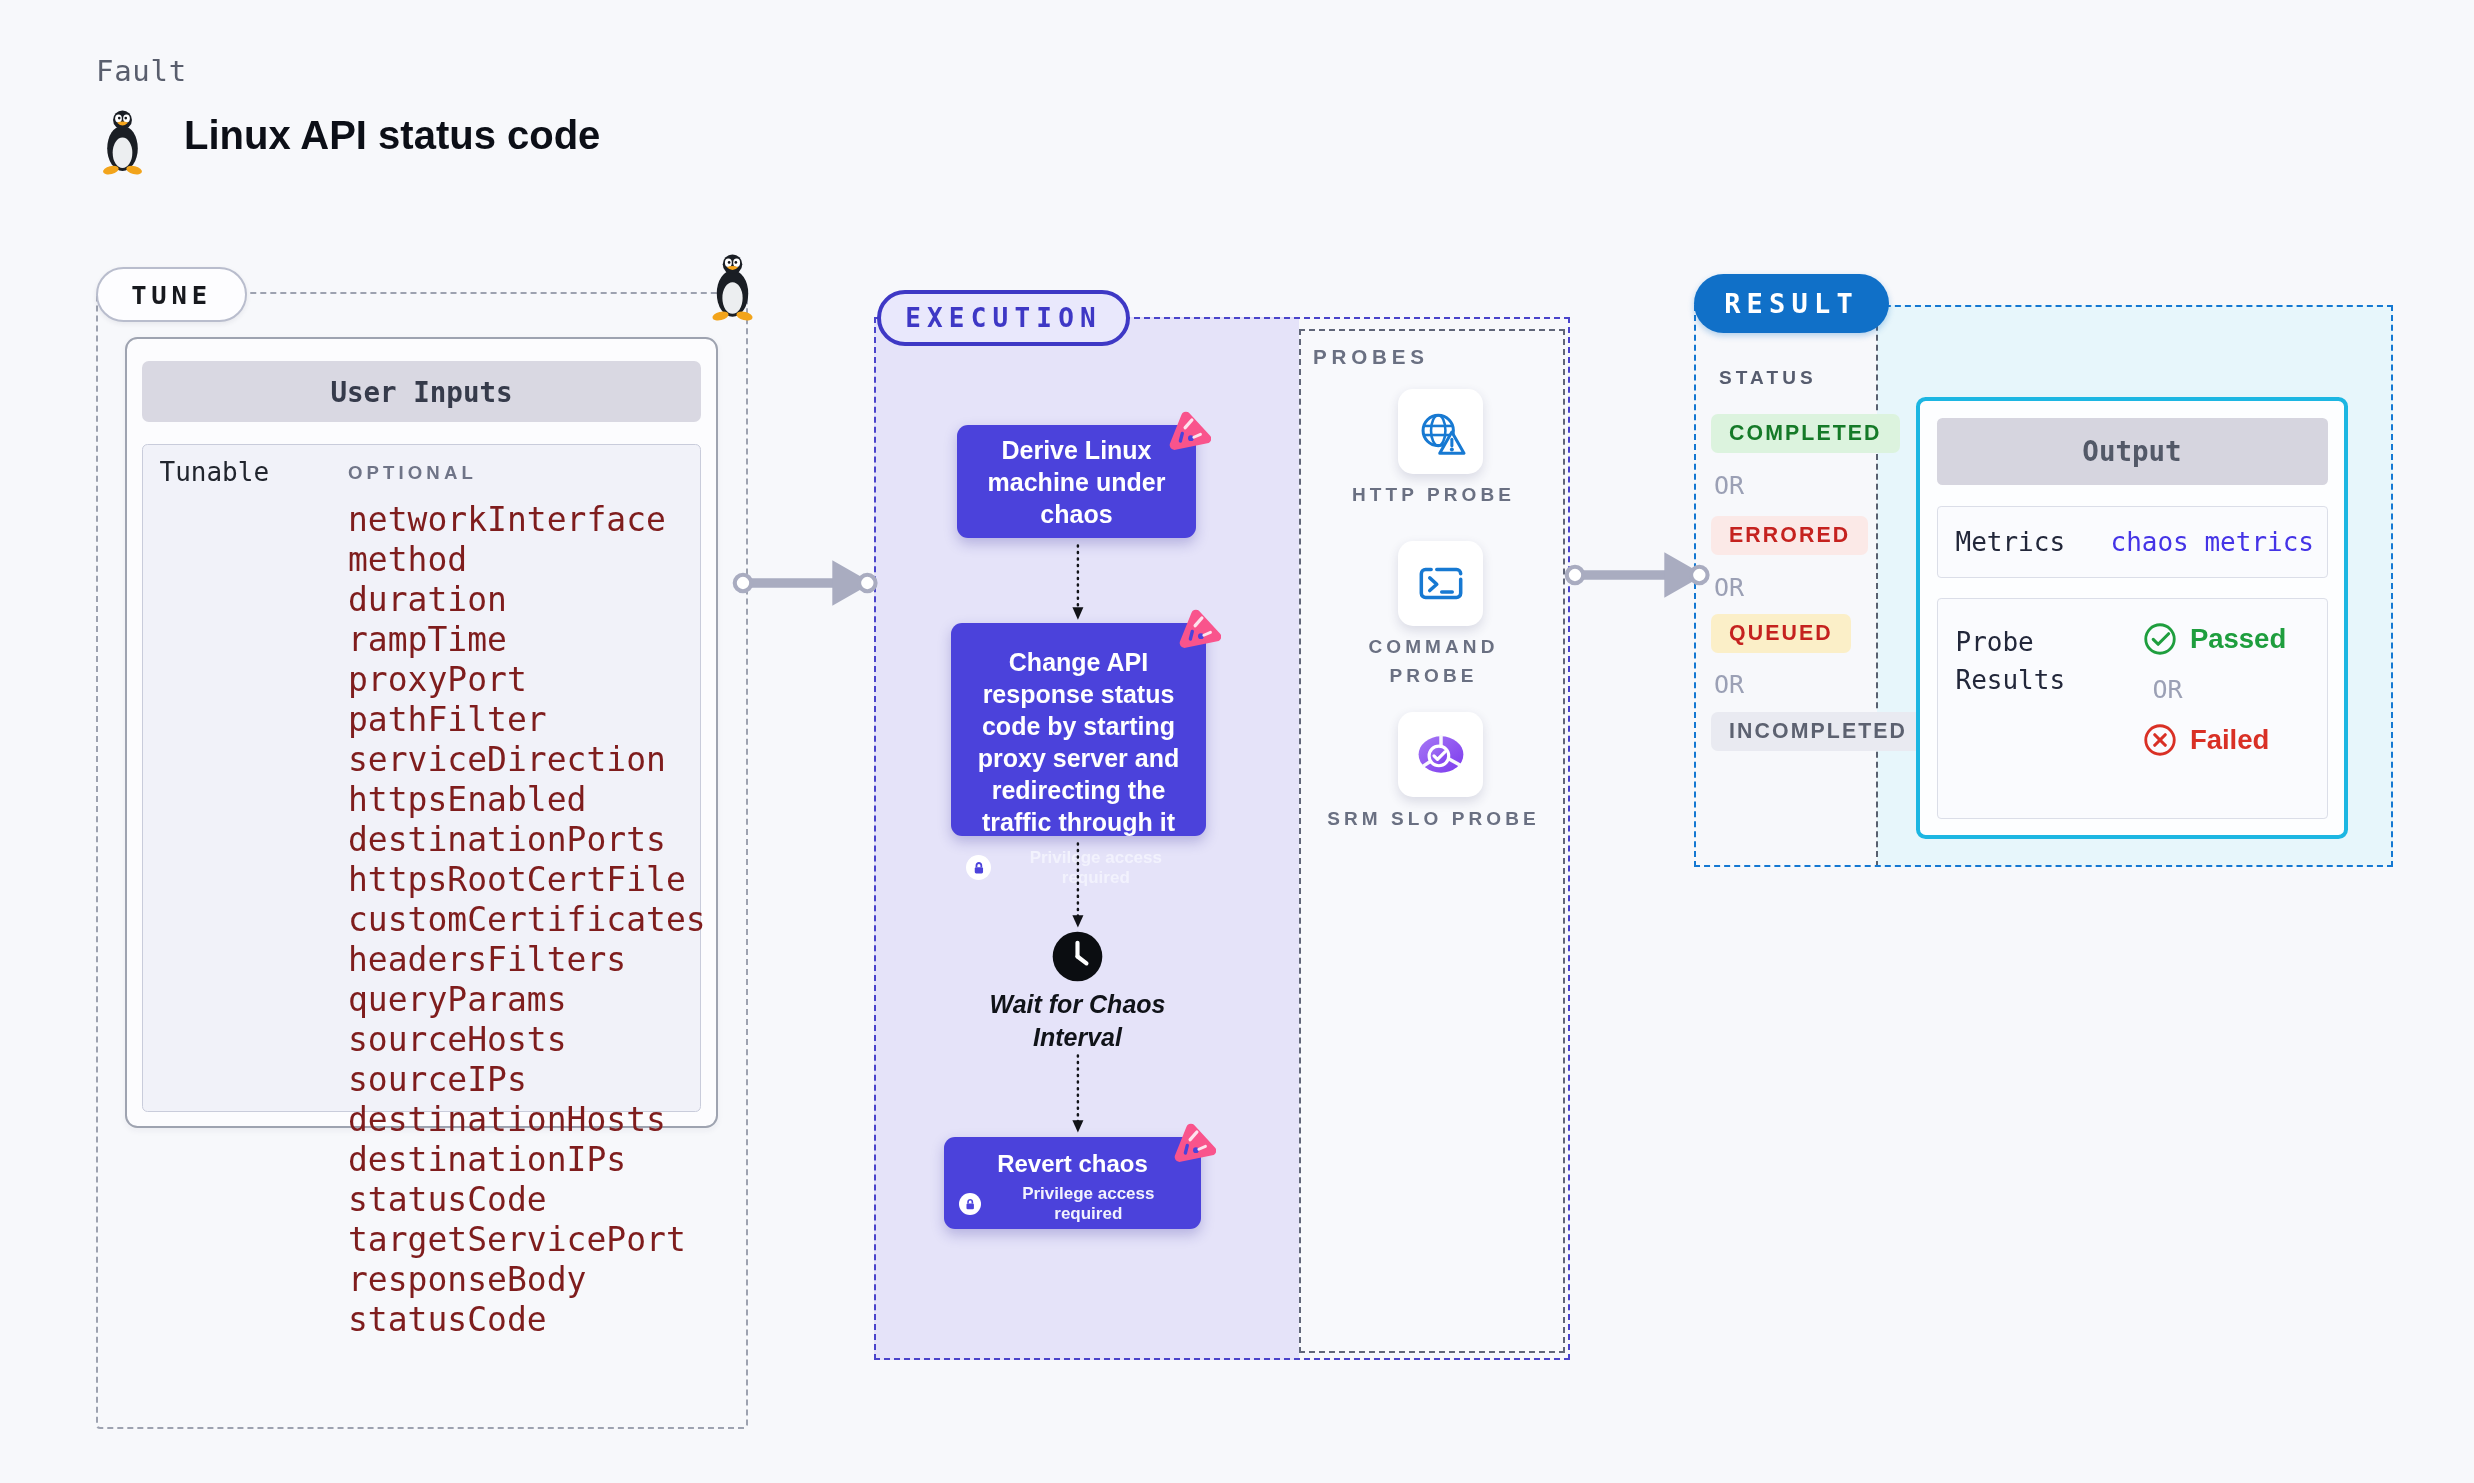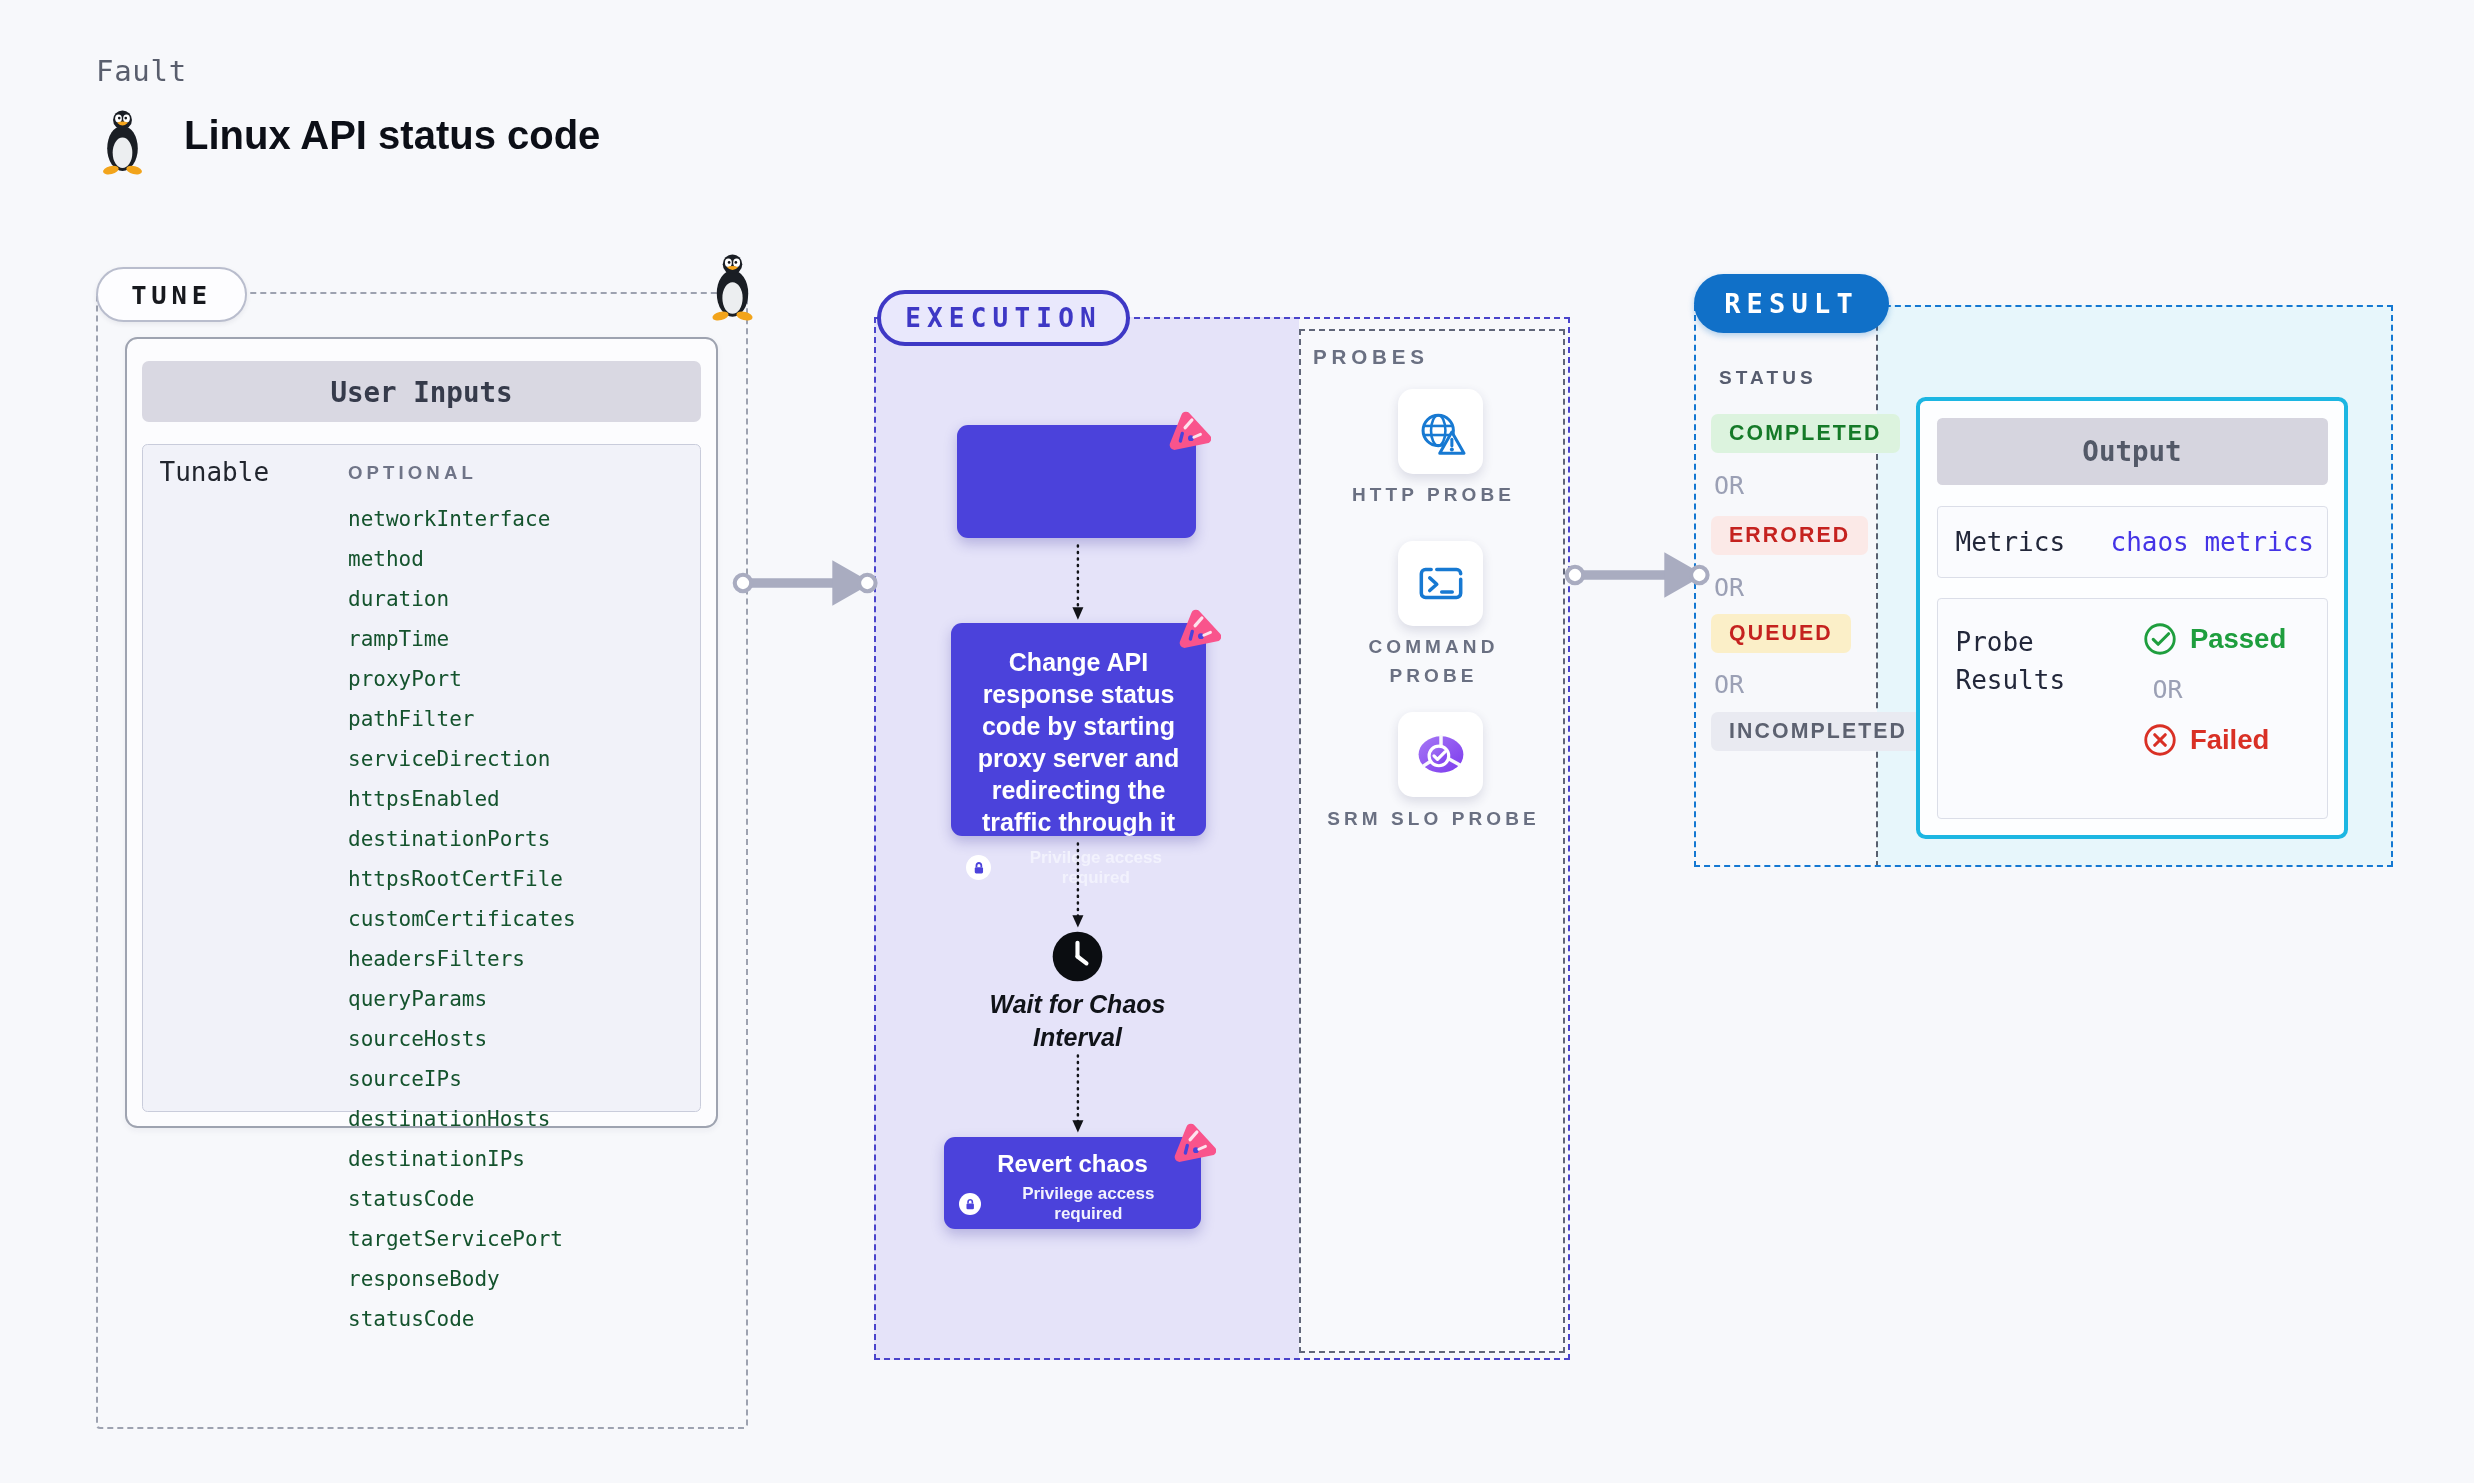--- a/index.html
+++ b/index.html
@@ -35,21 +35,21 @@
     justify-content:center; font-family:"DejaVu Sans Mono",monospace;
     font-size:27.5px; font-weight:600; color:#363B4B; }
   .ui-panel { position:absolute; left:15px; right:15px; top:105px; bottom:13.8px;
     background:#F1F2F9; border:1.4px solid #C9CCDB; border-radius:5.5px; }
   .tunable-label { position:absolute; left:16.5px; top:12.4px;
     font-family:"DejaVu Sans Mono",monospace; font-size:26px; color:#21252E; }
   .optional-label { position:absolute; left:205px; top:16.5px; font-size:18.6px;
     font-weight:bold; letter-spacing:4.1px; color:#6F7487; }
   .param-list { position:absolute; left:205px; top:54px; }
   .param-item { height:40px; display:flex; align-items:center;
-    font-family:"DejaVu Sans Mono",monospace; font-size:21px; color:#14532d; }
+    font-family:"DejaVu Sans Mono",monospace; font-size:33px; color:#7f1d1d; }
 
   
   .exec-fill { left:874px; top:317px; width:425px; height:1043px; background:#E5E3F9; }
   .exec-outer { left:874px; top:317px; width:696px; height:1043px;
     border:2.8px dashed #4A44CB; pointer-events:none; z-index:4; }
   .exec-pill { left:877px; top:290px; width:253px; height:56px; z-index:6;
     background:#E9E8FC; border:4.1px solid #3E38C5; border-radius:33px;
     display:flex; align-items:center; justify-content:center;
     font-family:"DejaVu Sans Mono",monospace; font-weight:bold; font-size:26px;
     letter-spacing:6.2px; color:#3E38C5; }
@@ -263,20 +263,21 @@
     </svg>
 
   <div class="abs exec-fill"></div>
   <div class="abs exec-outer"></div>
   <div class="abs exec-pill">EXECUTION</div>
 
   <div class="abs flow-box step1">
     <svg class="litmus-badge" viewBox="0 0 46 42">
         <use href="#litmus"></use>
       </svg>
+    <div class="label">Derive Linux machine under chaos</div>
   </div>
   <svg class="abs dotted-arrow" style="left:1071px; top:544px; width:13.8px; height:77px" viewBox="0 0 20 112">
     <line x1="10" y1="2" x2="10" y2="94" stroke="#111318" stroke-width="3.6" stroke-dasharray="1.5 8" stroke-linecap="round"></line>
     <polygon points="2,92 18,92 10,110" fill="#111318"></polygon>
   </svg>
 
   <div class="abs flow-box step2">
     <svg class="litmus-badge" viewBox="0 0 46 42">
         <use href="#litmus"></use>
       </svg>

